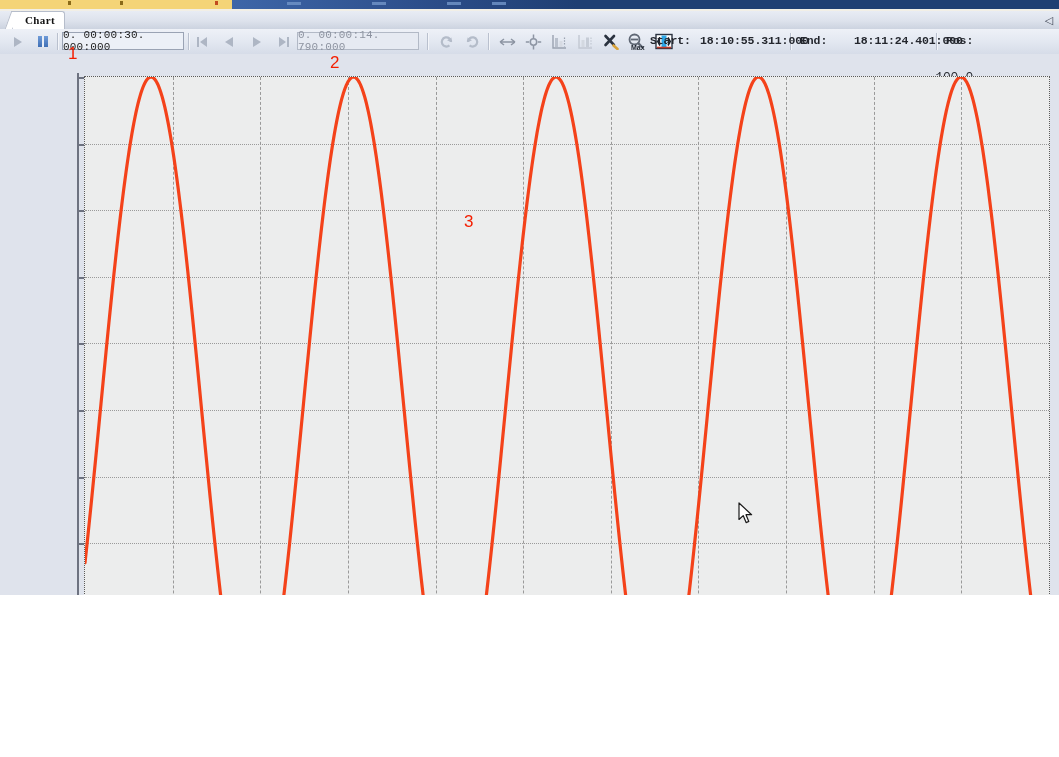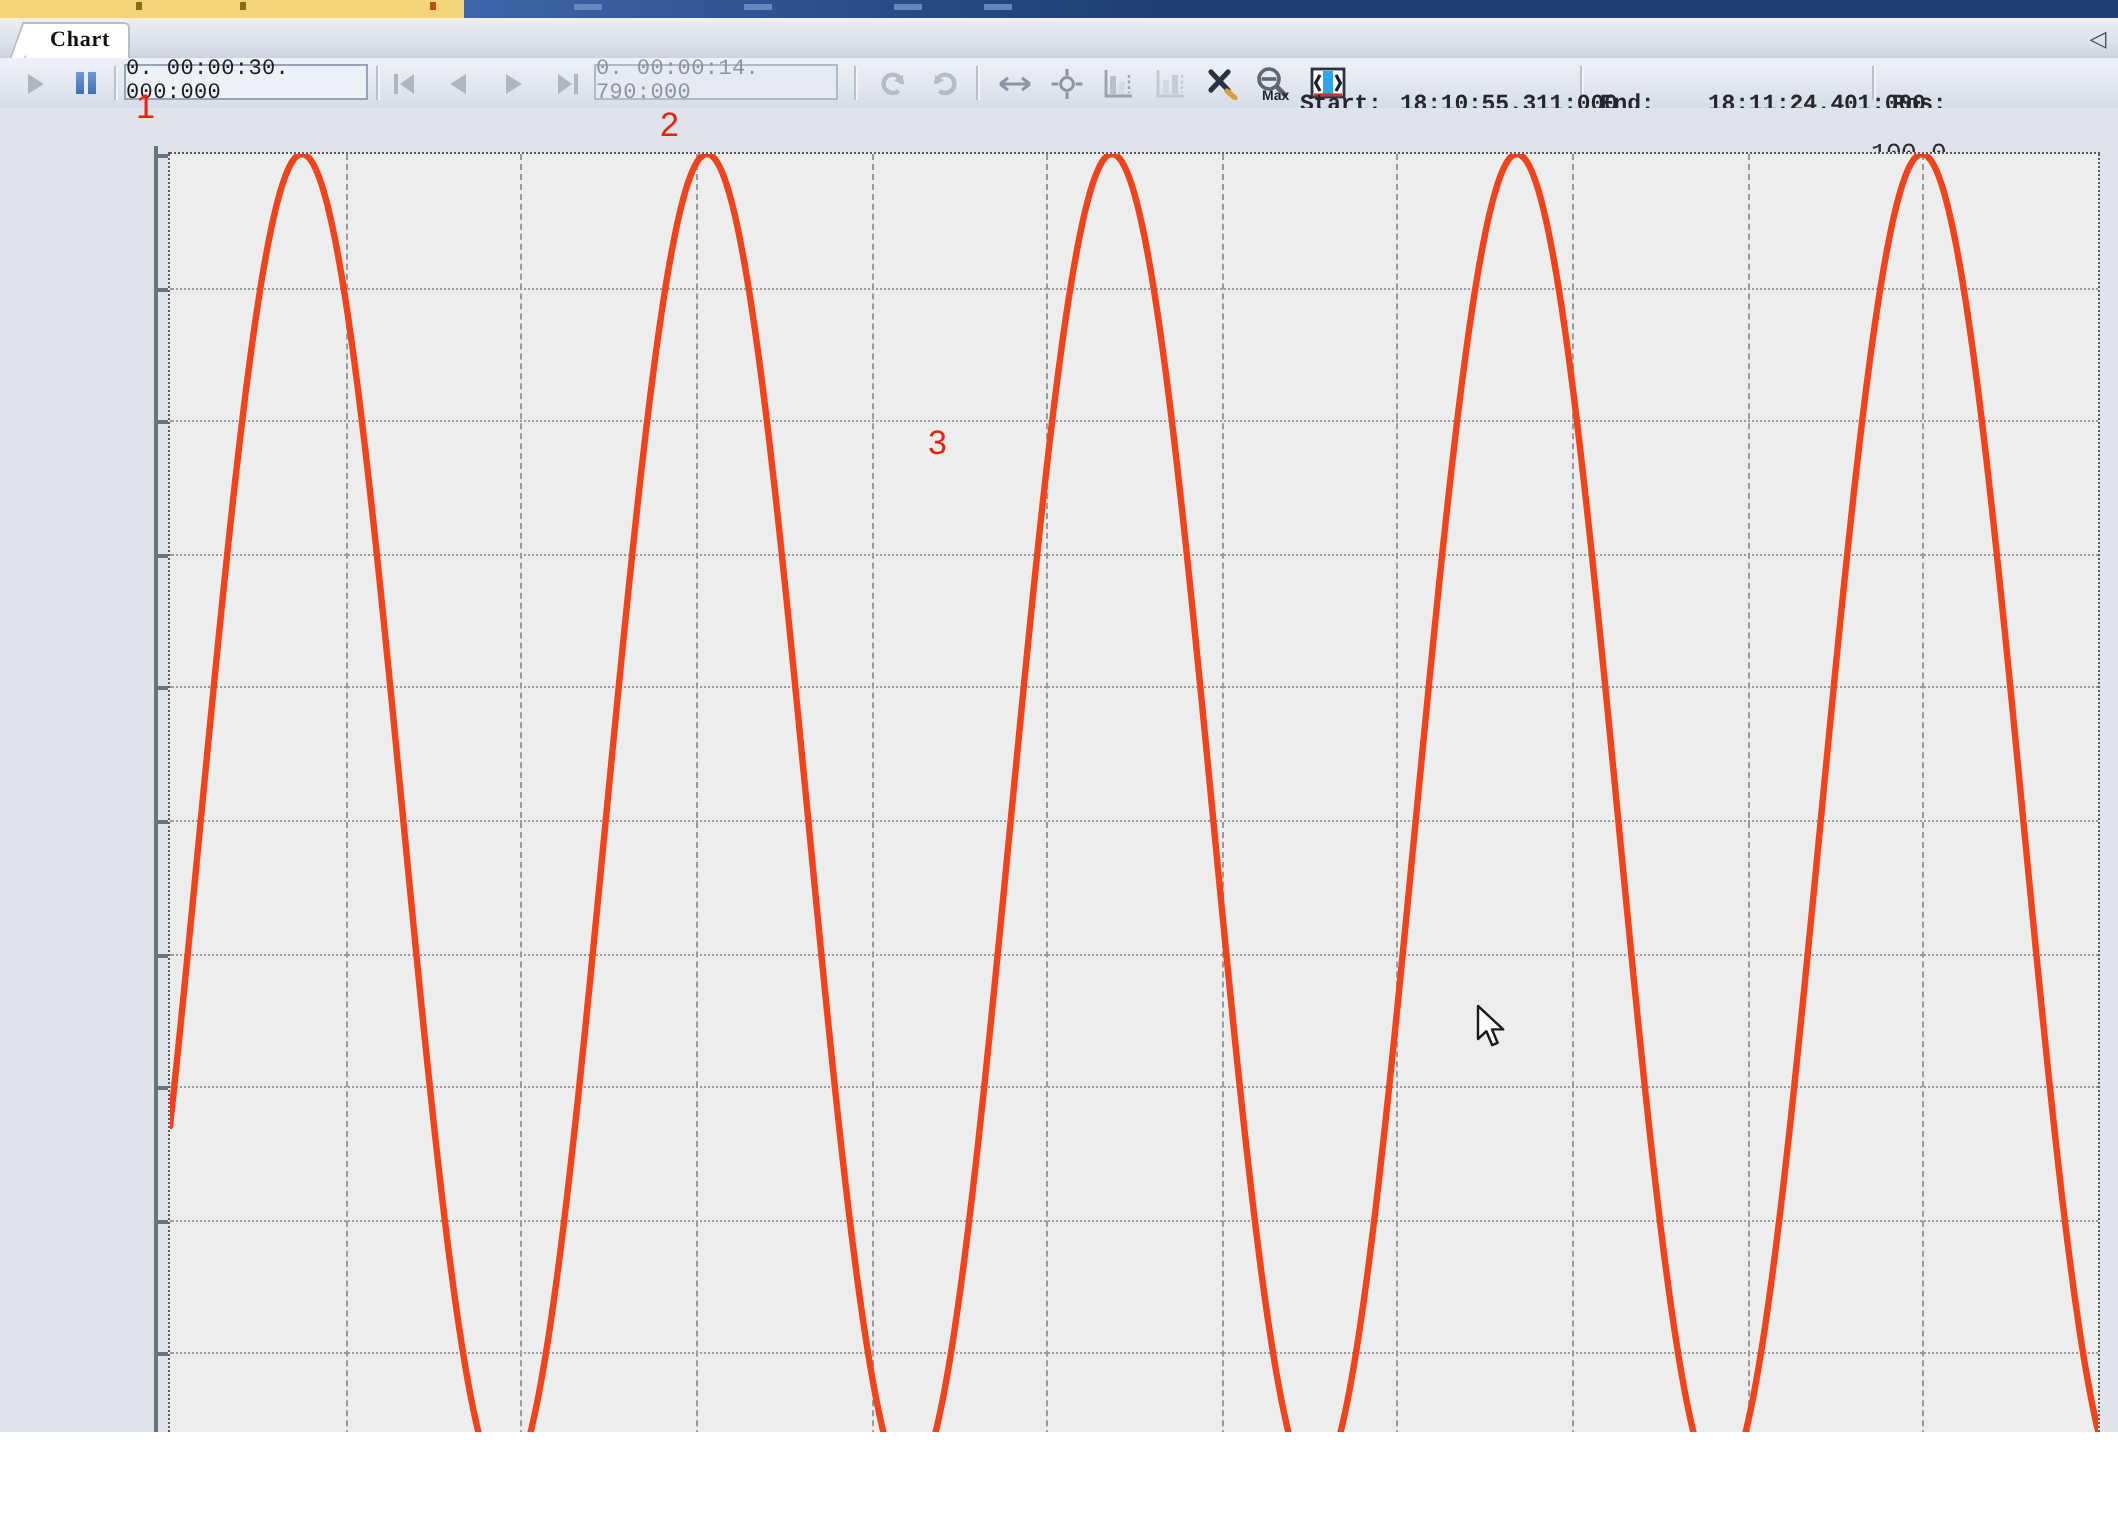--- a/index.html
+++ b/index.html
@@ -3,21 +3,21 @@
 <meta charset="utf-8">
 <style>
   html, body {
     margin: 0; padding: 0;
     background: #ffffff;
     font-family: "Liberation Sans", sans-serif;
   }
   #app {
     position: relative;
     width: 1059px;
-    height: 716px;
+    height: 595px;
     overflow: hidden;
     background: #dfe3ec;
   }
 
   
   .strip-yellow {
     position: absolute; left: 0; top: 0; width: 232px; height: 9px;
     background: #f4d477;
     border-bottom: 1px solid #c9a43c;
   }
@@ -138,21 +138,21 @@
 
   .circ-arrow {
     width: 15px; height: 15px; position: relative;
   }
   .circ-arrow svg { position: absolute; left: 0; top: 0; }
 
   .gen-ico { width: 17px; height: 16px; position: relative; }
   .gen-ico svg { position: absolute; left: 0; top: 0; }
 
   .tb-text {
-    position: absolute; top: 17px;
+    position: absolute; top: 5px;
     font: bold 11.5px "Liberation Mono", monospace;
     color: #24272e; letter-spacing: -.1px; white-space: nowrap;
   }
 
   
   .chart-bg {
     position: absolute; left: 0; top: 54px; width: 1059px; height: 703px;
     background: #dfe3ec;
   }
   .plot {

